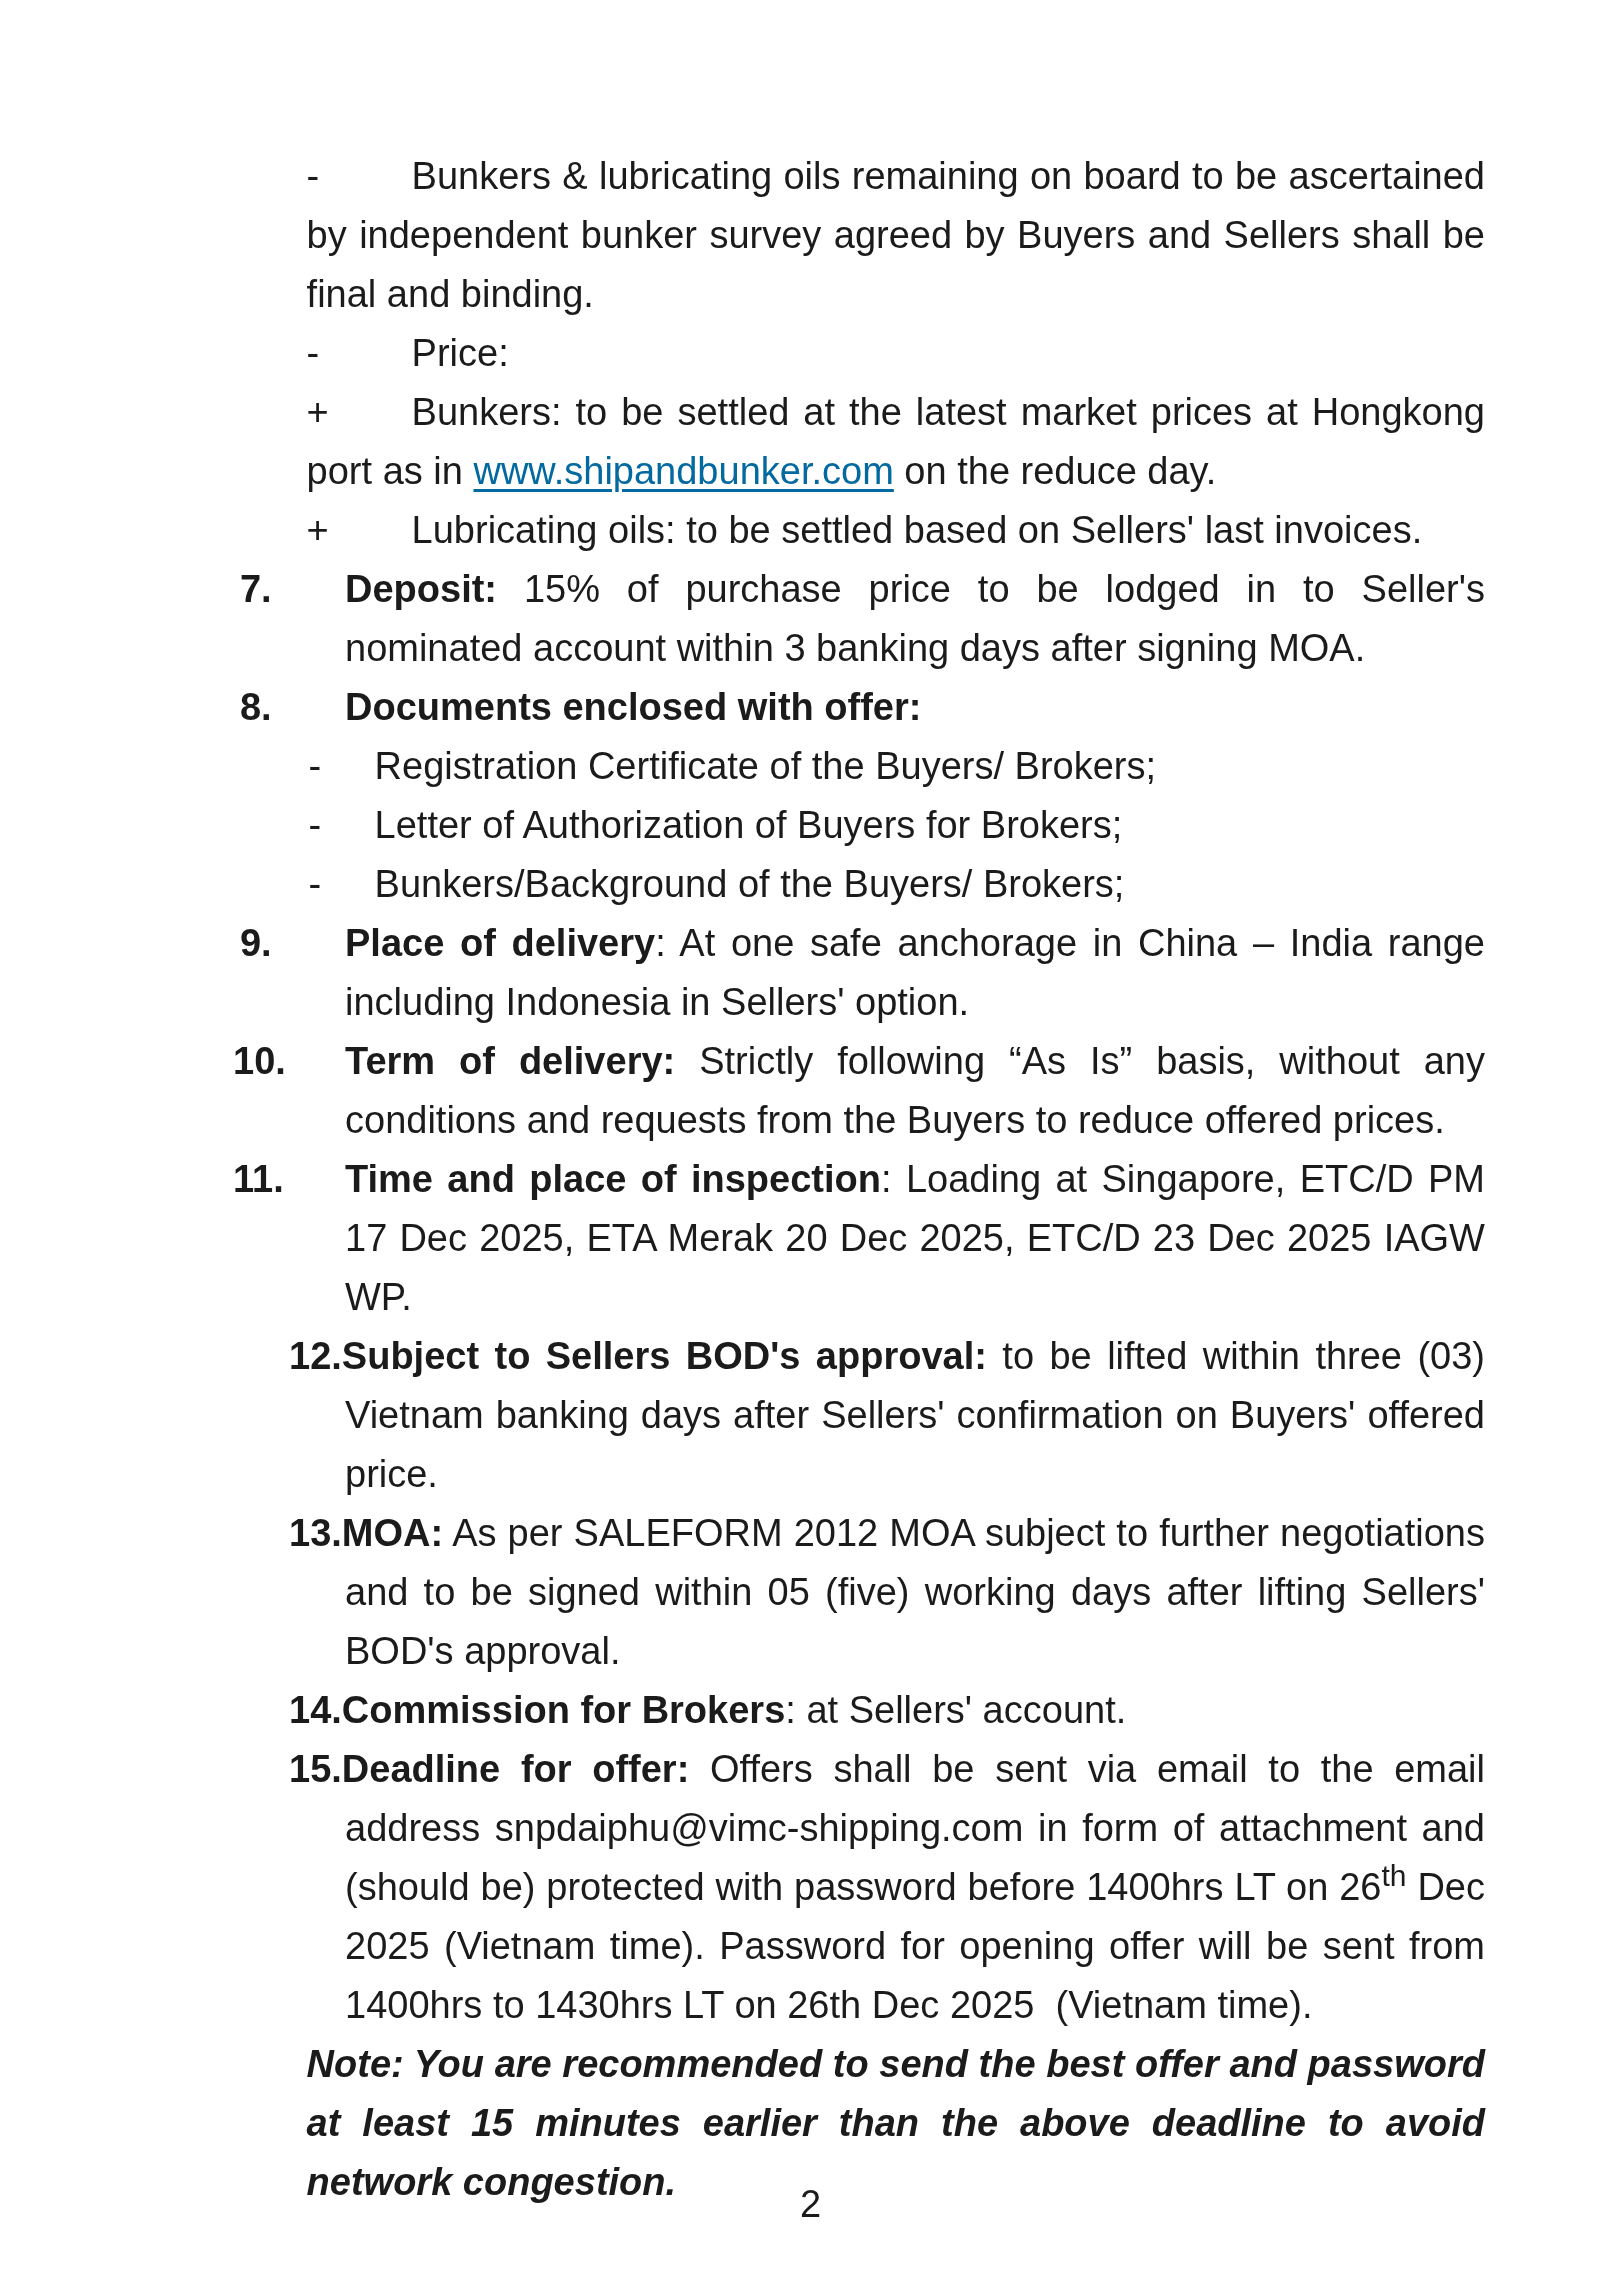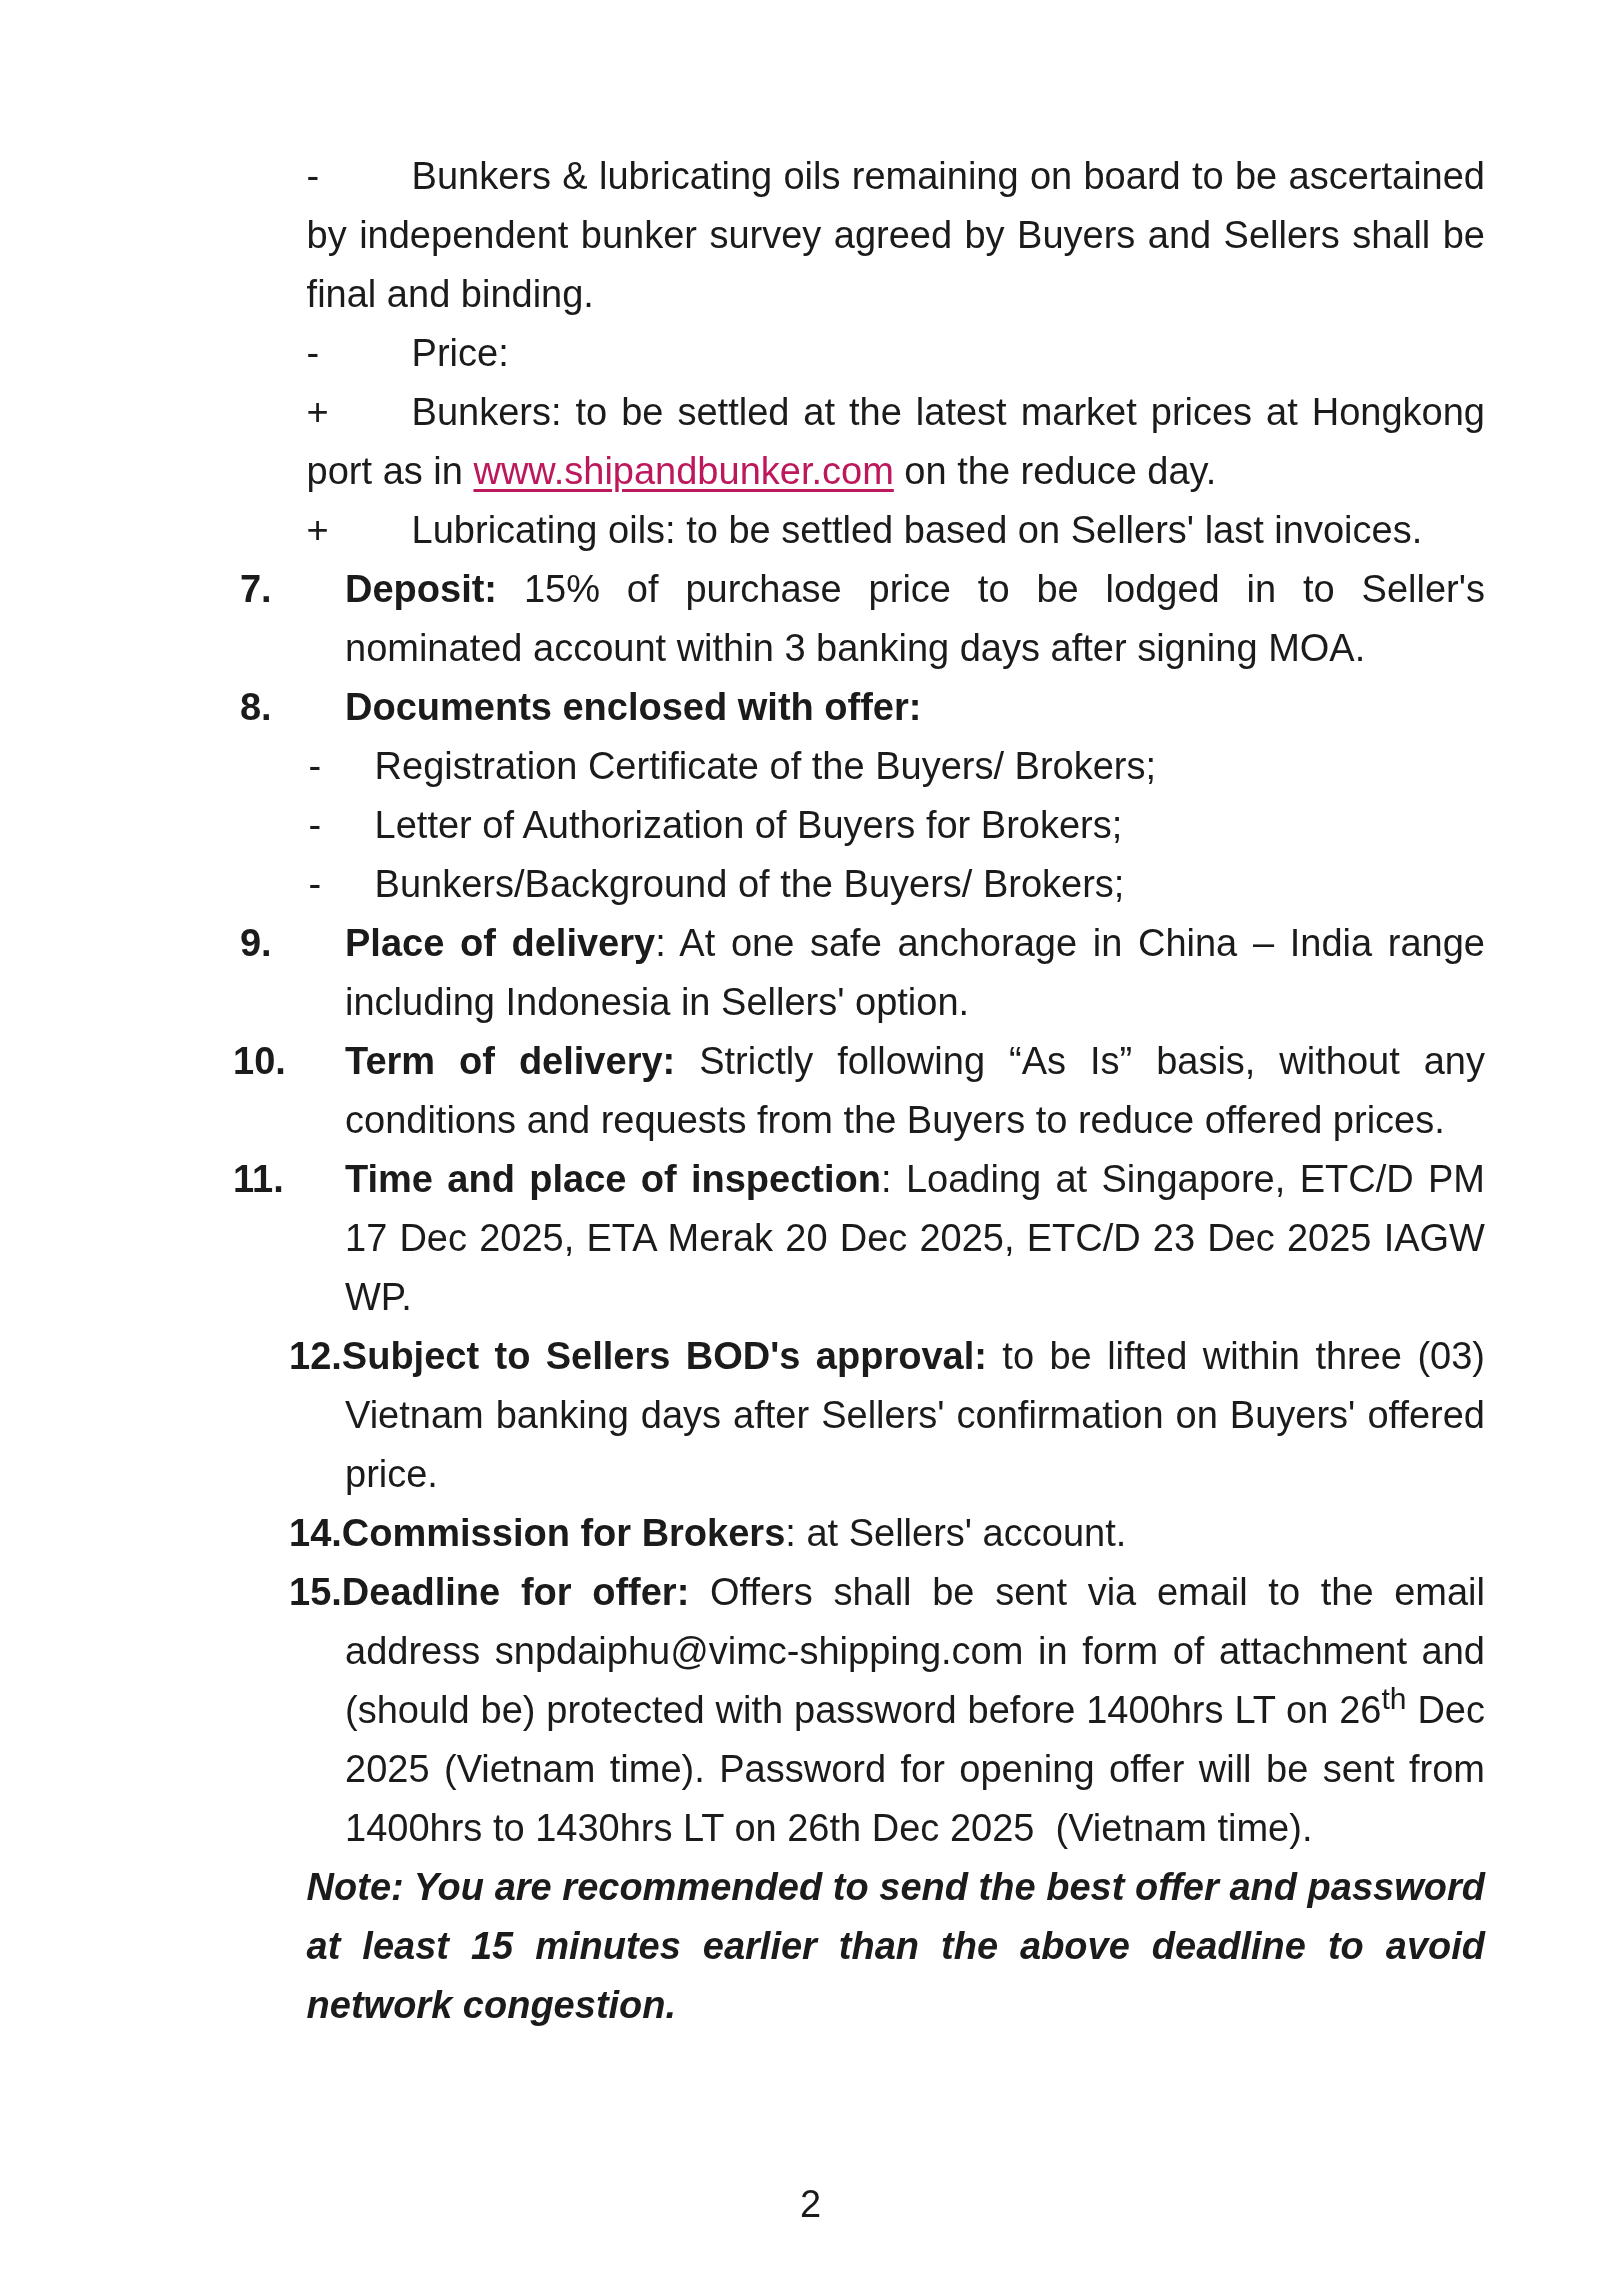--- a/index.html
+++ b/index.html
@@ -55,30 +55,31 @@
     font-size:38px;
     line-height:59px;
   }
 </style>
 </head>
 <body>
 
 <div class="content" style="color: rgb(27, 27, 27);">
     <p class="b1"><span class="mk1">-</span><span>Bunkers &amp; lubricating oils remaining on board to be ascertained by independent bunker survey agreed by Buyers and Sellers shall be final and binding.</span></p>
     <p class="b1"><span class="mk1">-</span><span>Price:</span></p>
-    <p class="b1"><span class="mk1">+</span><span>Bunkers: to be settled at the latest market prices at Hongkong port as in </span><a class="seg-link" style="color: #be185d;">www.shipandbunker.com</a><span> on the reduce day.</span></p>
+    <p class="b1"><span class="mk1">+</span><span>Bunkers: to be settled at the latest market prices at Hongkong port as in </span><a class="seg-link" style="color: #0369a1;">www.shipandbunker.com</a><span> on the reduce day.</span></p>
     <p class="b1"><span class="mk1">+</span><span>Lubricating oils: to be settled based on Sellers' last invoices.</span></p>
     <p class="num"><span class="mk-tab">7.</span><span class="seg-b">Deposit:</span><span> 15% of purchase price to be lodged in to Seller's nominated account within 3 banking days after signing MOA.</span></p>
     <p class="num"><span class="mk-tab">8.</span><span class="seg-b">Documents enclosed with offer:</span></p>
     <p class="sub"><span class="mks">-</span><span>Registration Certificate of the Buyers/ Brokers;</span></p>
     <p class="sub"><span class="mks">-</span><span>Letter of Authorization of Buyers for Brokers;</span></p>
     <p class="sub"><span class="mks">-</span><span>Bunkers/Background of the Buyers/ Brokers;</span></p>
     <p class="num"><span class="mk-tab">9.</span><span class="seg-b">Place of delivery</span><span>: At one safe anchorage in China – India range including Indonesia in Sellers' option.</span></p>
     <p class="num"><span class="mk-space">10.</span><span class="seg-b">Term of delivery:</span><span> Strictly following “As Is” basis, without any conditions and requests from the Buyers to reduce offered prices.</span></p>
     <p class="num"><span class="mk-space">11.</span><span class="seg-b">Time and place of inspection</span><span>: Loading at Singapore, ETC/D PM 17 Dec 2025, ETA Merak 20 Dec 2025, ETC/D 23 Dec 2025 IAGW WP.</span></p>
     <p class="num"><span class="mk-none">12.</span><span class="seg-b">Subject to Sellers BOD's approval:</span><span> to be lifted within three (03) Vietnam banking days after Sellers' confirmation on Buyers' offered price.</span></p>
+    <p class="num"><span class="mk-none">13.</span><span class="seg-b">MOA:</span><span> As per SALEFORM 2012 MOA subject to further negotiations and to be signed within 05 (five) working days after lifting Sellers' BOD's approval.</span></p>
     <p class="num"><span class="mk-none">14.</span><span class="seg-b">Commission for Brokers</span><span>: at Sellers' account.</span></p>
     <p class="num"><span class="mk-none">15.</span><span class="seg-b">Deadline for offer:</span><span> Offers shall be sent via email to the email address snpdaiphu@vimc-shipping.com in form of attachment and (should be) protected with password before 1400hrs LT on 26</span><span class="seg-sup">th</span><span> Dec 2025 (Vietnam time). Password for opening offer will be sent from 1400hrs to 1430hrs LT on 26th Dec 2025&nbsp; (Vietnam time).</span></p>
     <p class="note"><span class="seg-bi">Note: You are recommended to send the best offer and password at least 15 minutes earlier than the above deadline to avoid network congestion.</span></p>
   </div>
 
 <div class="footer">2</div>
 
 
 </body></html>

